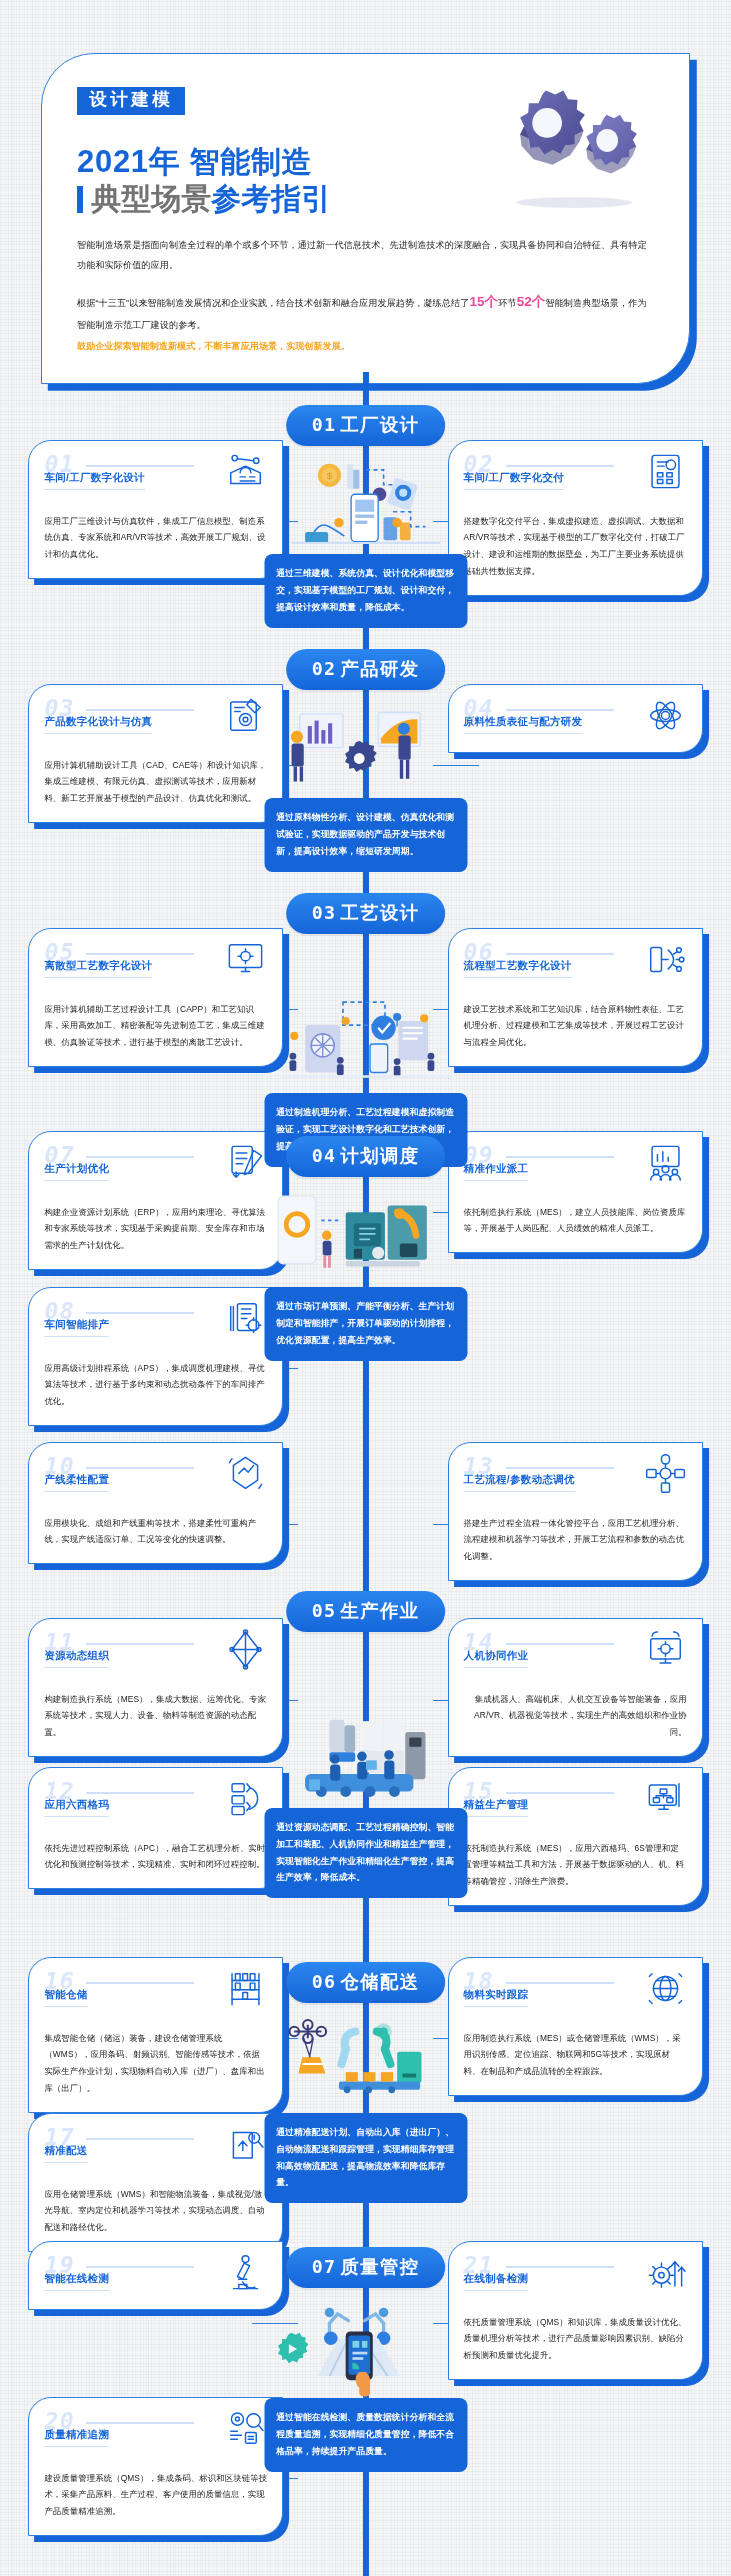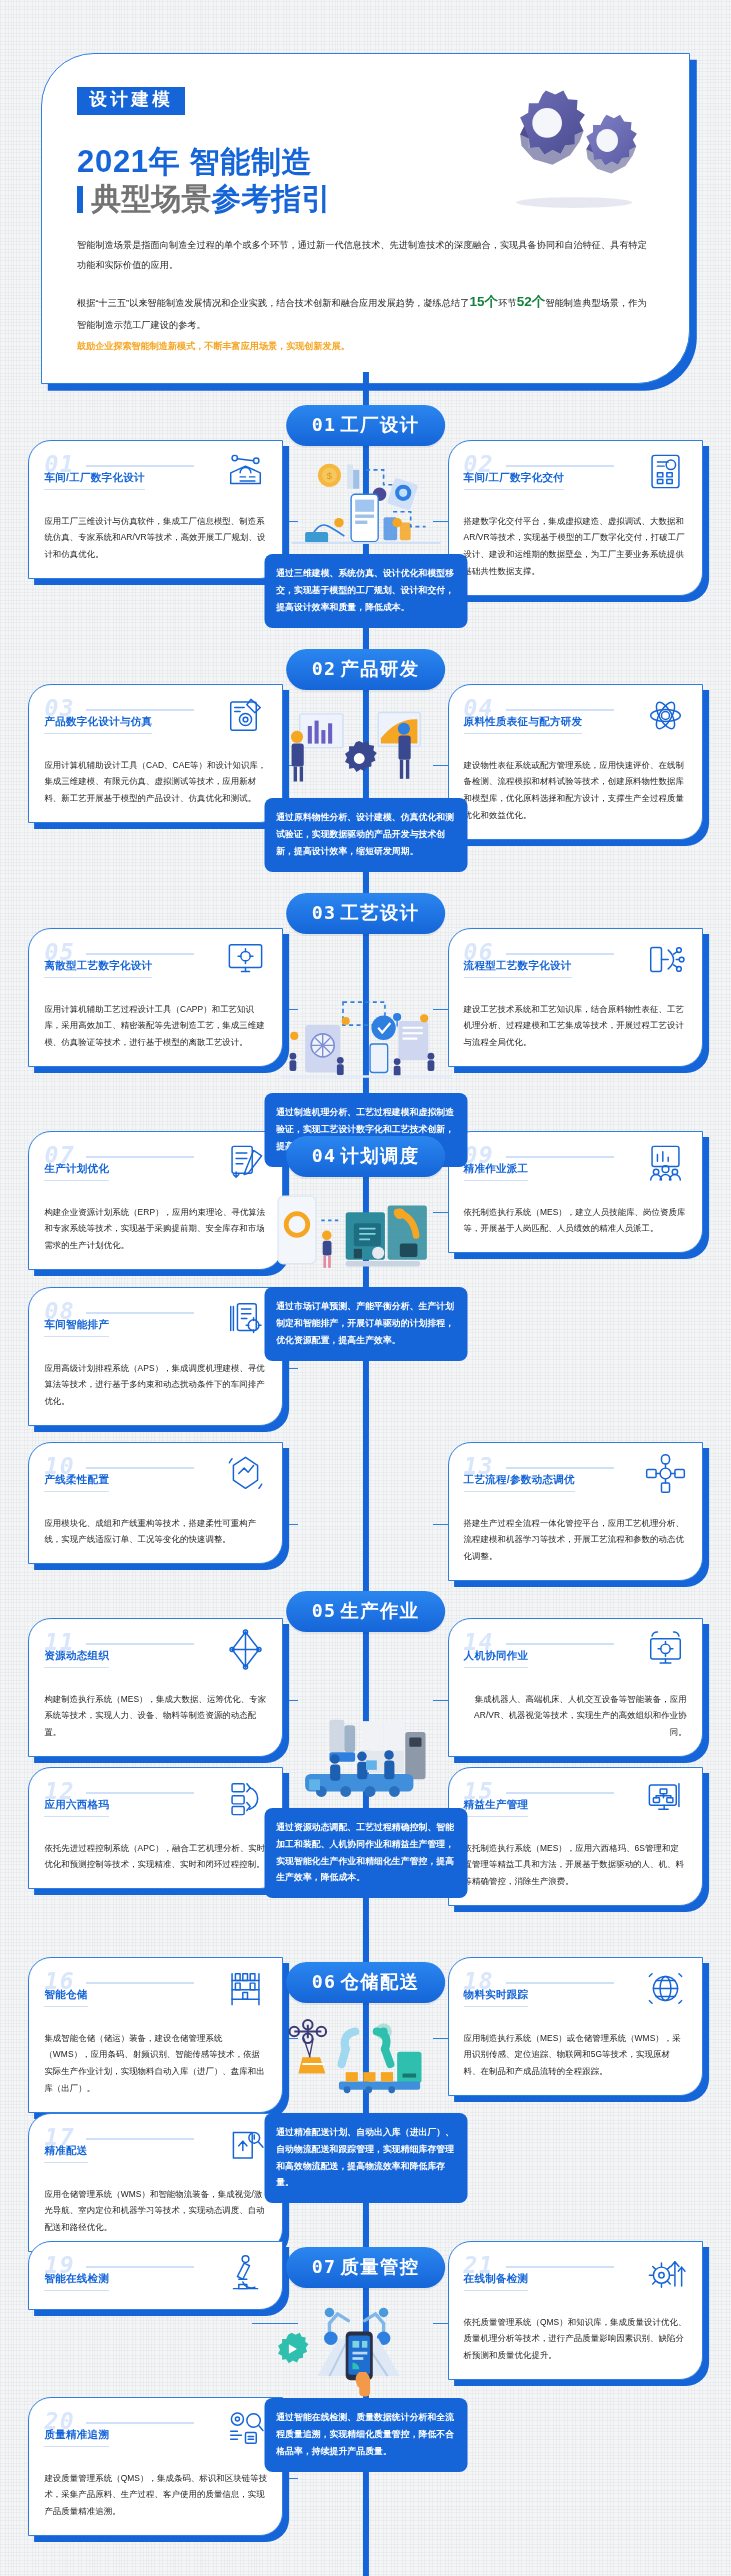--- a/index.html
+++ b/index.html
@@ -59,21 +59,21 @@
   .gears{position:absolute;right:27px;top:23px;width:169px;height:135px;}
 
   .para{
     margin-top:20.3px;
     font-size:9.1px;
     line-height:2.15;
     color:#222;
     letter-spacing:0.1px;
   }
   .para2{margin-top:12.2px;}
-  .num-hl{color:#15803d;font-size:13.5px;font-weight:bold;}
+  .num-hl{color:#ec4899;font-size:13.5px;font-weight:bold;}
   .para-orange{color:#f5a623;font-weight:bold;font-size:9.1px;line-height:2.0;margin-top:1.4px;}
 
   
   .spine{
     position:absolute;left:50%;transform:translateX(-50%);
     width:6.1px;background:#1565d8;z-index:0;
   }
   .sec-badge{
     position:absolute;left:50%;transform:translateX(-50%);
     background:linear-gradient(180deg,#2b86ef 0%,#1565d8 100%);
@@ -303,21 +303,20 @@
           <div class="wm">04</div>
           <div class="wm-line"></div>
           <div class="c-title">原料性质表征与配方研发</div>
           <div class="c-icon"><svg viewBox="0 0 64 64" width="43" height="43">
               <circle cx="32" cy="32" r="6" fill="none" stroke="#1565d8" stroke-width="2.2" stroke-linecap="round" stroke-linejoin="round"></circle>
               <ellipse cx="32" cy="32" rx="22" ry="9" fill="none" stroke="#1565d8" stroke-width="2.2" stroke-linecap="round" stroke-linejoin="round"></ellipse>
               <ellipse cx="32" cy="32" rx="22" ry="9" transform="rotate(60 32 32)" fill="none" stroke="#1565d8" stroke-width="2.2" stroke-linecap="round" stroke-linejoin="round"></ellipse>
               <ellipse cx="32" cy="32" rx="22" ry="9" transform="rotate(-60 32 32)" fill="none" stroke="#1565d8" stroke-width="2.2" stroke-linecap="round" stroke-linejoin="round"></ellipse>
             </svg></div>
         </div>
-        <div class="c-body">建设物性表征系统或配方管理系统，应用快速评价、在线制备检测、流程模拟和材料试验等技术，创建原料物性数据库和模型库，优化原料选择和配方设计，支撑生产全过程质量优化和效益优化。</div>
       </div>
       <div class="conn" style="right:252px;top:765px;width:46px;"></div>
       <div class="spine" style="top:860px;height:284px;"></div>
       <div class="sec-badge" style="top:893px;text-align:center;"><span class="sn">03</span><span>工艺设计</span></div>
       <div class="center-col" style="top:991px;">
         <div class="illus"><svg viewBox="0 0 300 150" width="203" height="102">
             <rect x="116" y="16" width="62" height="34" fill="none" stroke="#2f7fe0" stroke-width="2.4" stroke-dasharray="6 5"></rect>
             <circle cx="196" cy="38" r="6" fill="#2f7fe0"></circle>
             <path d="M196 44v8" stroke="#2f7fe0" stroke-width="2"></path>
             <rect x="60" y="50" width="52" height="70" rx="5" fill="#cfd6f0"></rect>

